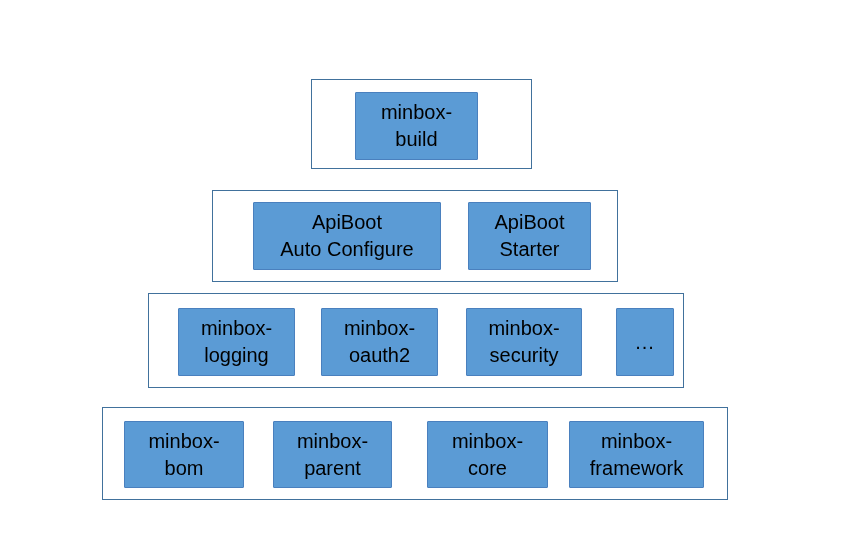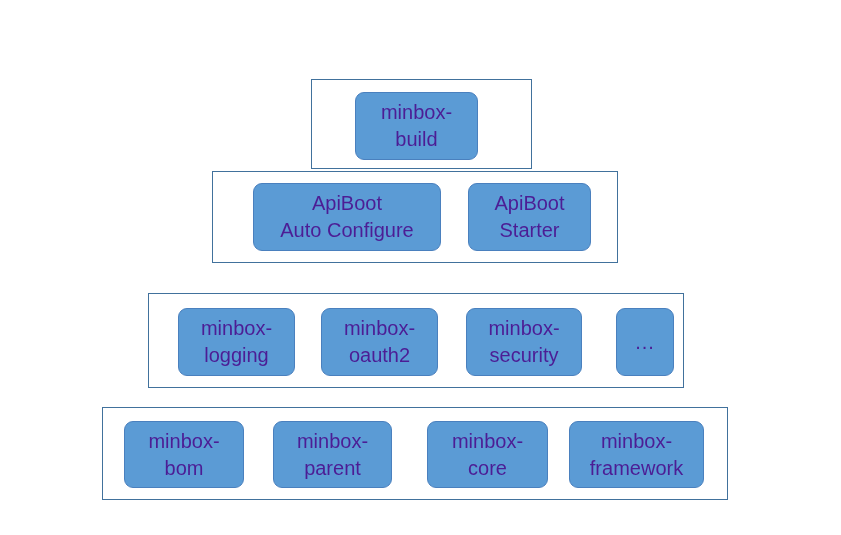--- a/index.html
+++ b/index.html
@@ -19,35 +19,35 @@
     position: absolute;
     background: #ffffff;
     border: 1.5px solid #41719C;
     box-sizing: border-box;
   }
   .node {
     position: absolute;
     box-sizing: border-box;
     background: #5B9BD5;
     border: 1px solid #4A80BE;
-    border-radius: 9px;
-    color: #4c1d95;
+    border-radius: 1px;
+    color: #000000;
     display: flex;
     align-items: center;
     justify-content: center;
     text-align: center;
     font-size: 20px;
     line-height: 27px;
     white-space: pre-line;
   }
   
   .tier-1 { left: 311px; top: 79px;  width: 221px; height: 90px; }
   .n-build { left: 43px;  top: 12px; width: 123px; height: 68px; }
   
-  .tier-2 { left: 212px; top: 171px; width: 406px; height: 92px; }
+  .tier-2 { left: 212px; top: 190px; width: 406px; height: 92px; }
   .n-autoconf { left: 40px;  top: 11px; width: 188px; height: 68px; }
   .n-starter  { left: 255px; top: 11px; width: 123px; height: 68px; }
   
   .tier-3 { left: 148px; top: 293px; width: 536px; height: 95px; }
   .n-logging  { left: 29px;  top: 14px; width: 117px; height: 68px; }
   .n-oauth2   { left: 172px; top: 14px; width: 117px; height: 68px; }
   .n-security { left: 317px; top: 14px; width: 116px; height: 68px; }
   .n-dots     { left: 467px; top: 14px; width: 58px;  height: 68px; letter-spacing: 1px; }
   
   .tier-4 { left: 102px; top: 407px; width: 626px; height: 93px; }

